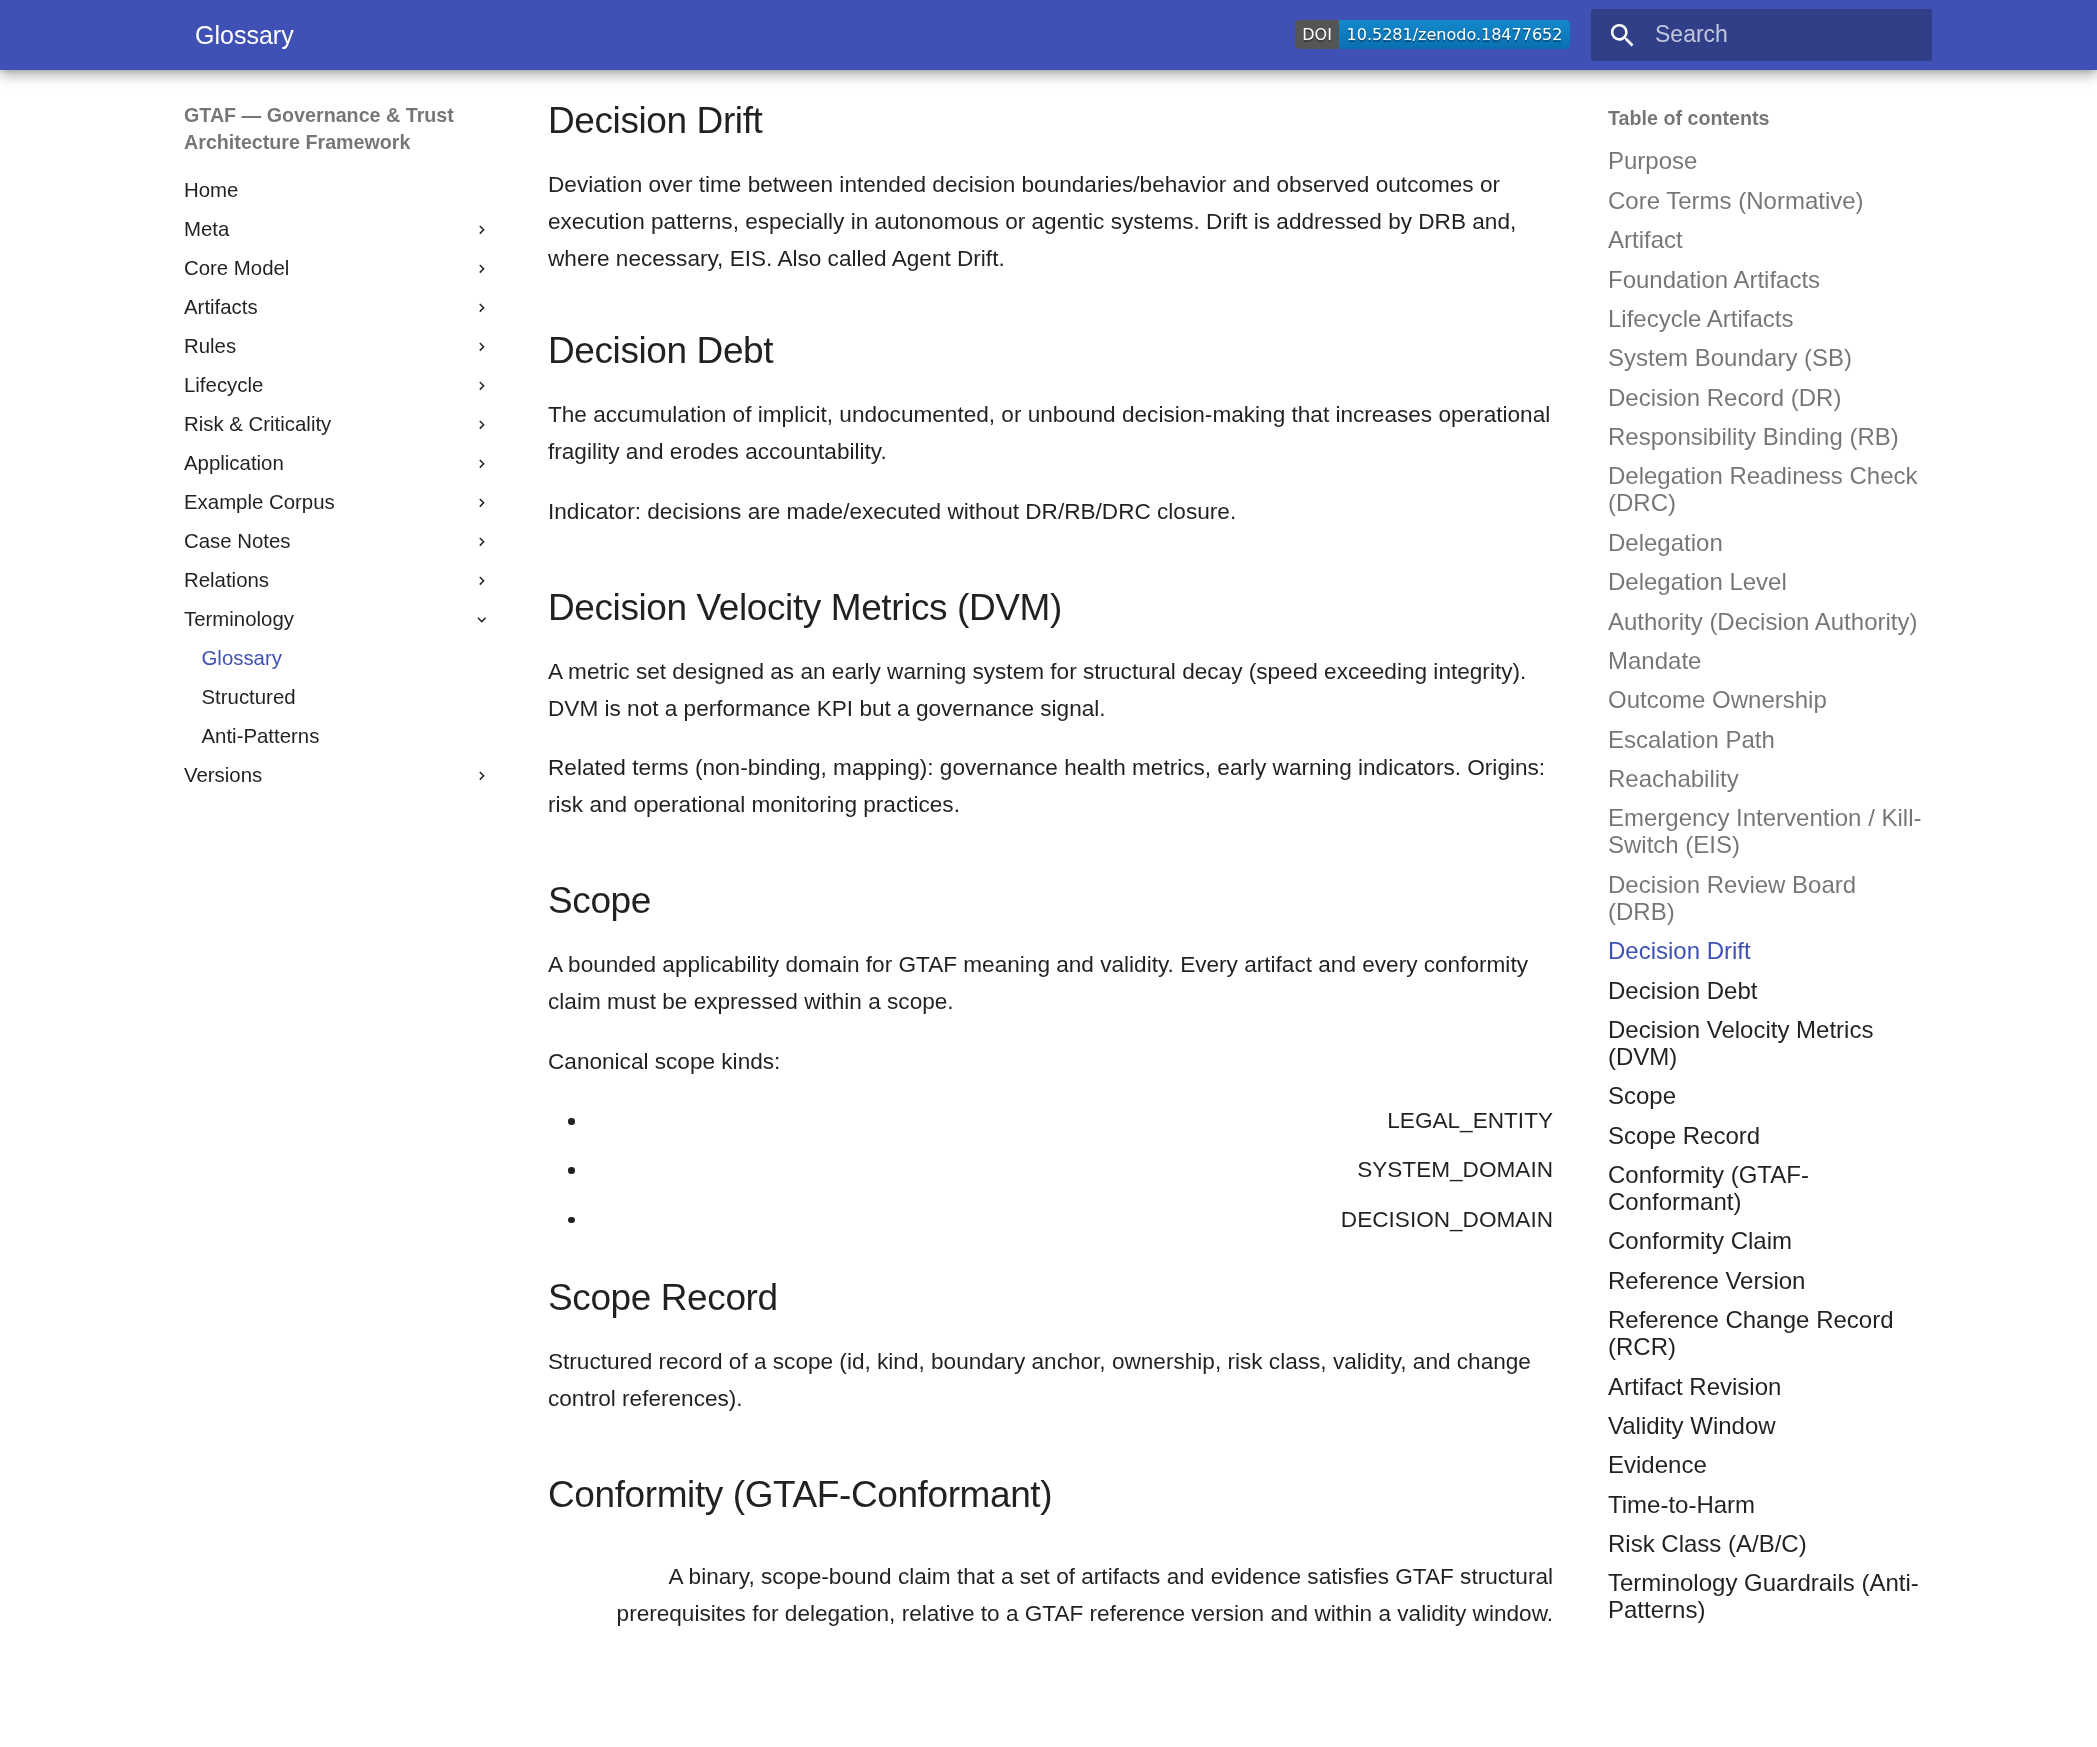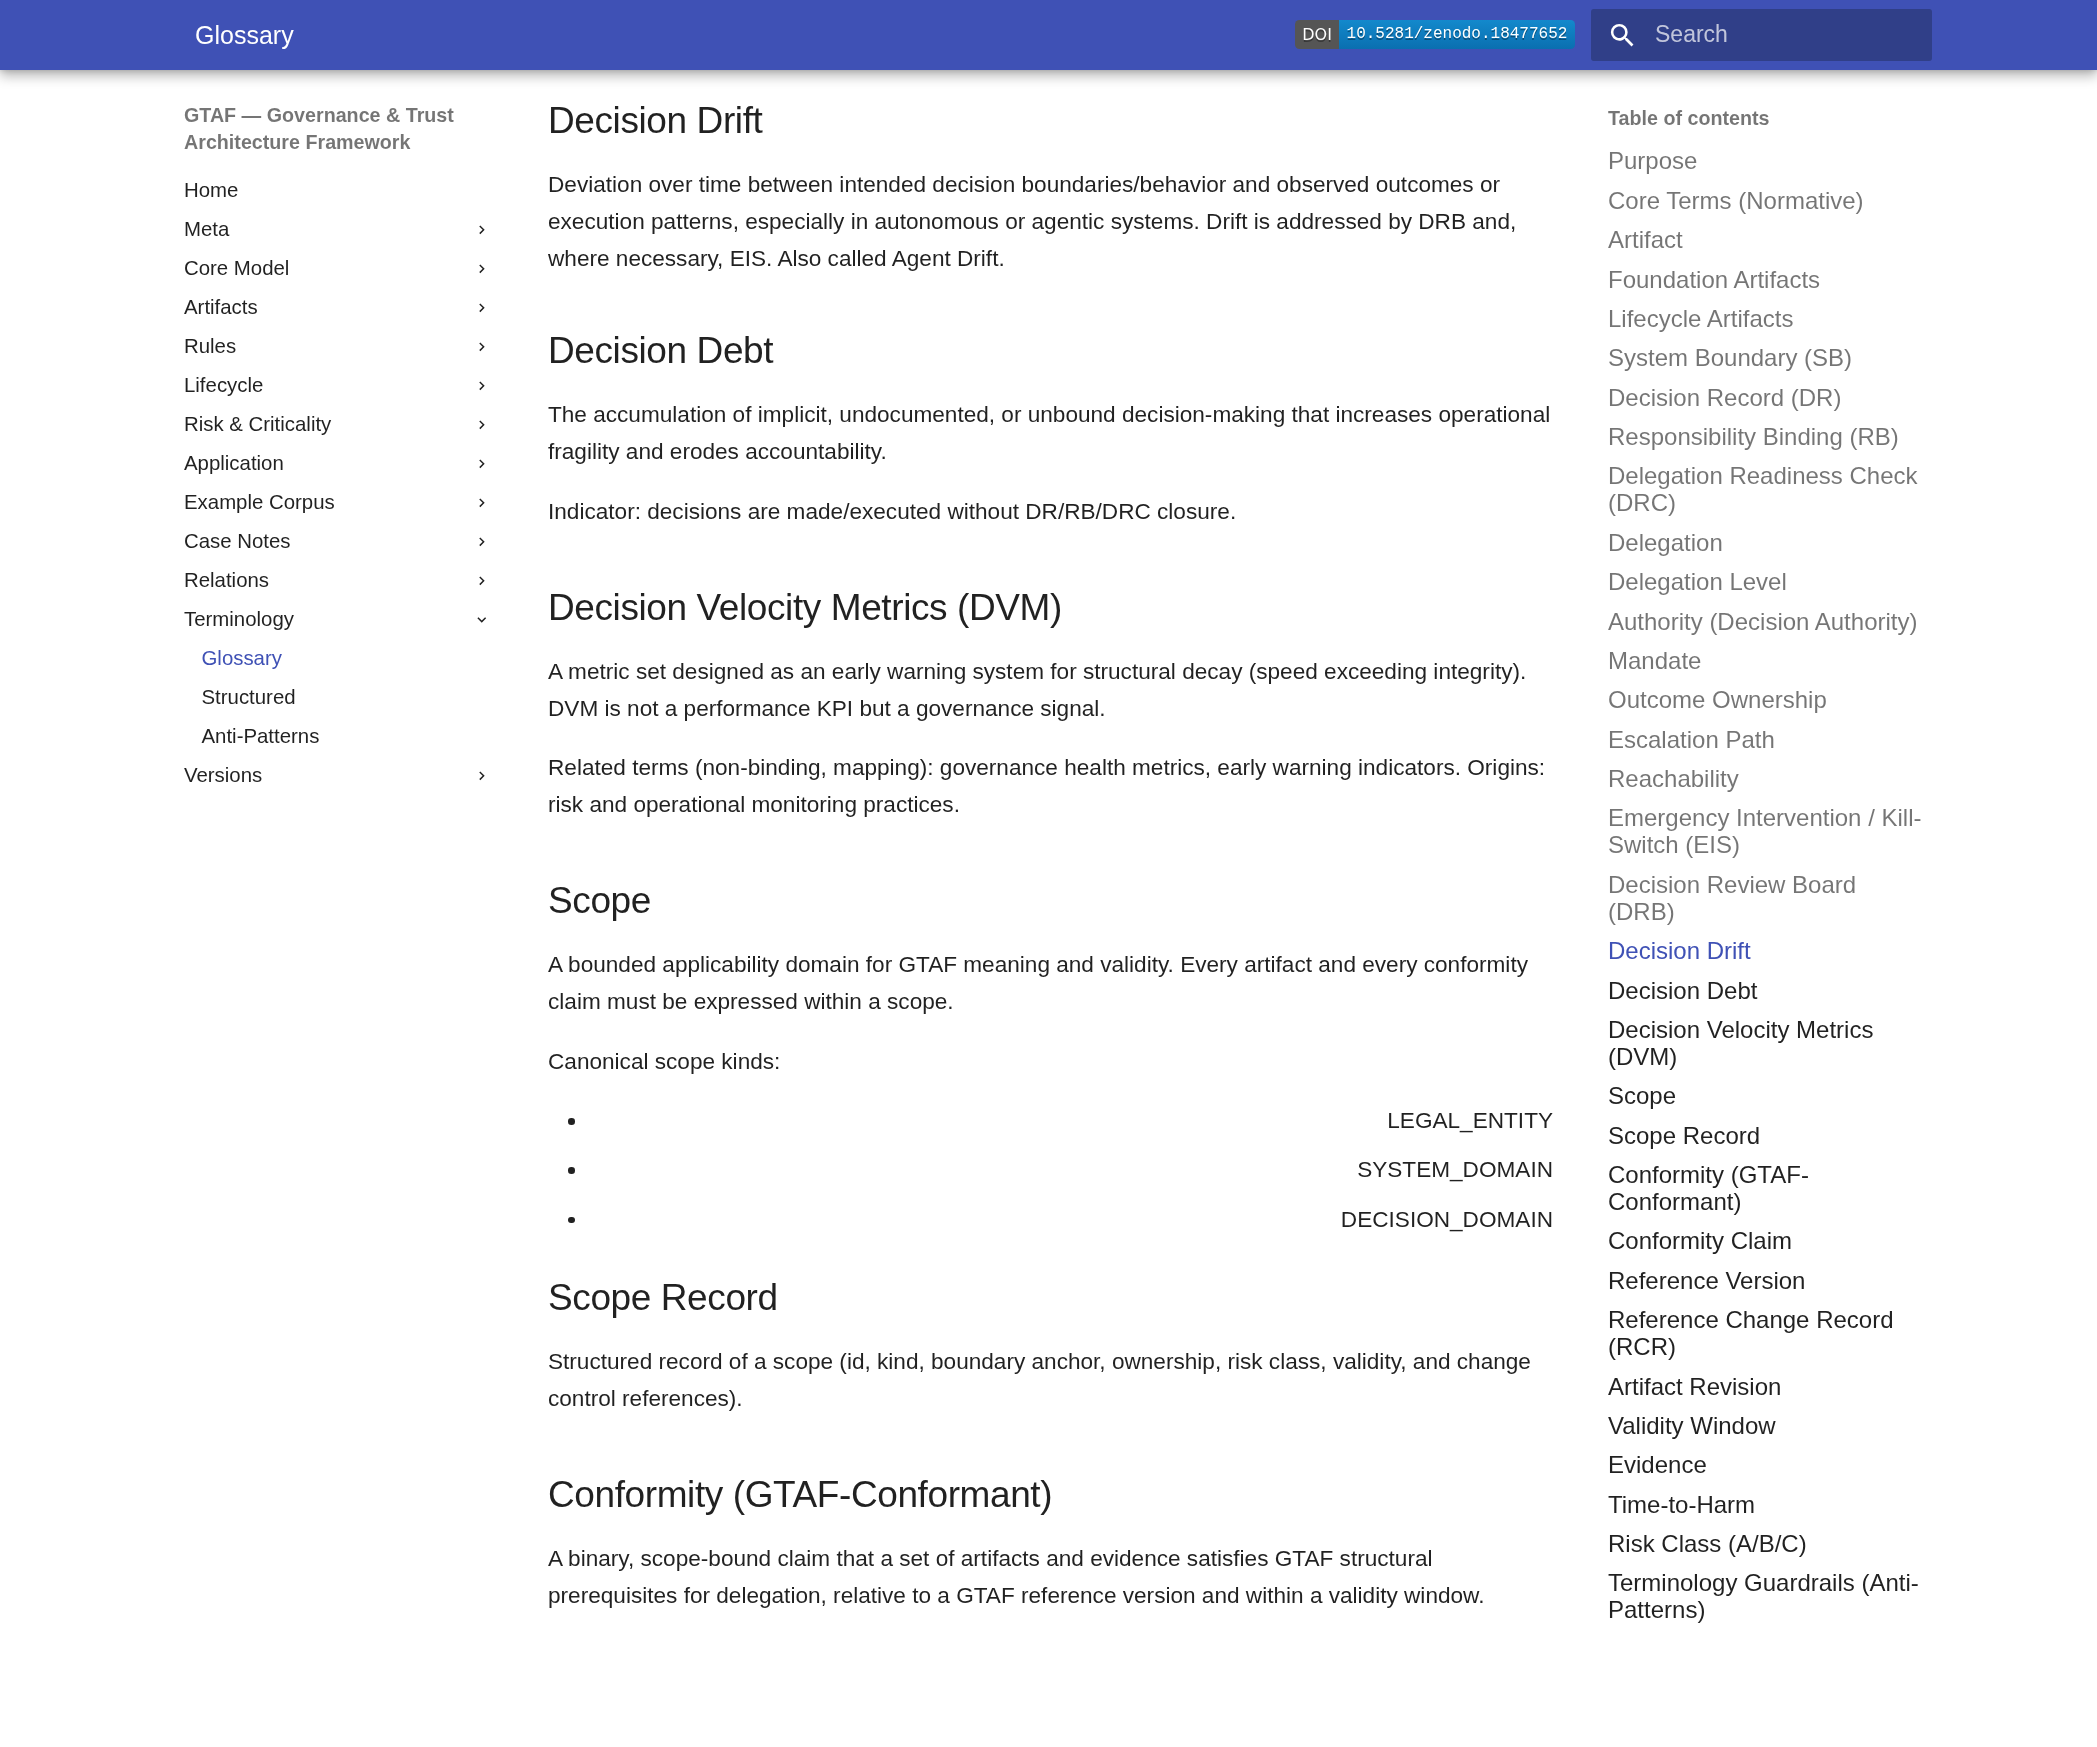--- a/index.html
+++ b/index.html
@@ -8,21 +8,21 @@
 
   
   .header { position: absolute; left: 0; top: 0; width: 2097px; height: 70px; background: #3f51b5;
             box-shadow: 0 0 5.8px rgba(0,0,0,.18), 0 5.8px 11.7px rgba(0,0,0,.28); z-index: 5; }
   .header-title { position: absolute; left: 195px; top: 0; height: 70px; line-height: 70px;
                   color: #ffffff; font-size: 25px; }
   .doi-badge { position: absolute; left: 1295px; top: 20.4px; height: 29px; display: flex;
                border-radius: 4.4px; overflow: hidden; font-family: "DejaVu Sans", sans-serif; font-size: 16px;
                text-shadow: 0 1.5px 0 rgba(1,1,1,.35); }
   .doi-label { background: #555555; color: #fff; padding: 0 7.3px; line-height: 29px; }
-  .doi-value { background: linear-gradient(#1389cc, #0a6fb0); color: #fff; padding: 0 7.3px; line-height: 29px; font-family: Liberation Mono, monospace; }
+  .doi-value { background: linear-gradient(#1389cc, #0a6fb0); color: #fff; padding: 0 7.3px; line-height: 29px; }
   .search { position: absolute; left: 1591px; top: 8.7px; width: 341px; height: 52px; background: #303f88;
             border-radius: 2.9px; display: flex; align-items: center; }
   .search-icon { position: absolute; left: 16px; top: 11.7px; width: 31px; height: 31px; }
   .search-input { position: absolute; left: 64px; top: 0; height: 52px; width: 262px; border: none; outline: none;
                   background: transparent; color: #ffffff; font-size: 23px;
                   font-family: "Liberation Sans", sans-serif; }
   .search-input::placeholder { color: rgba(255,255,255,0.7); }
 
   
   .nav { position: absolute; left: 184px; top: 102px; width: 306px; }
@@ -155,21 +155,21 @@
   <ul>
     <li>LEGAL_ENTITY</li>
     <li>SYSTEM_DOMAIN</li>
     <li>DECISION_DOMAIN</li>
   </ul>
 
   <h2 style="margin-top:36px;">Scope Record</h2>
   <p style="margin-top:22px;">Structured record of a scope (id, kind, boundary anchor, ownership, risk class, validity, and change control references).</p>
 
   <h2 style="margin-top:54px;">Conformity (GTAF-Conformant)</h2>
-  <p style="margin-top:22px;">A binary, scope-bound claim that a set of artifacts and evidence satisfies GTAF structural prerequisites for delegation, relative to a GTAF reference version and within a validity window.</p>
+  <p style="margin-top:40px;text-align:right;">A binary, scope-bound claim that a set of artifacts and evidence satisfies GTAF structural prerequisites for delegation, relative to a GTAF reference version and within a validity window.</p>
 </main>
 
 <nav class="toc">
   <div class="toc-title">Table of contents</div>
   <div class="toc-item">Purpose</div>
   <div class="toc-item">Core Terms (Normative)</div>
   <div class="toc-item">Artifact</div>
   <div class="toc-item">Foundation Artifacts</div>
   <div class="toc-item">Lifecycle Artifacts</div>
   <div class="toc-item">System Boundary (SB)</div>

